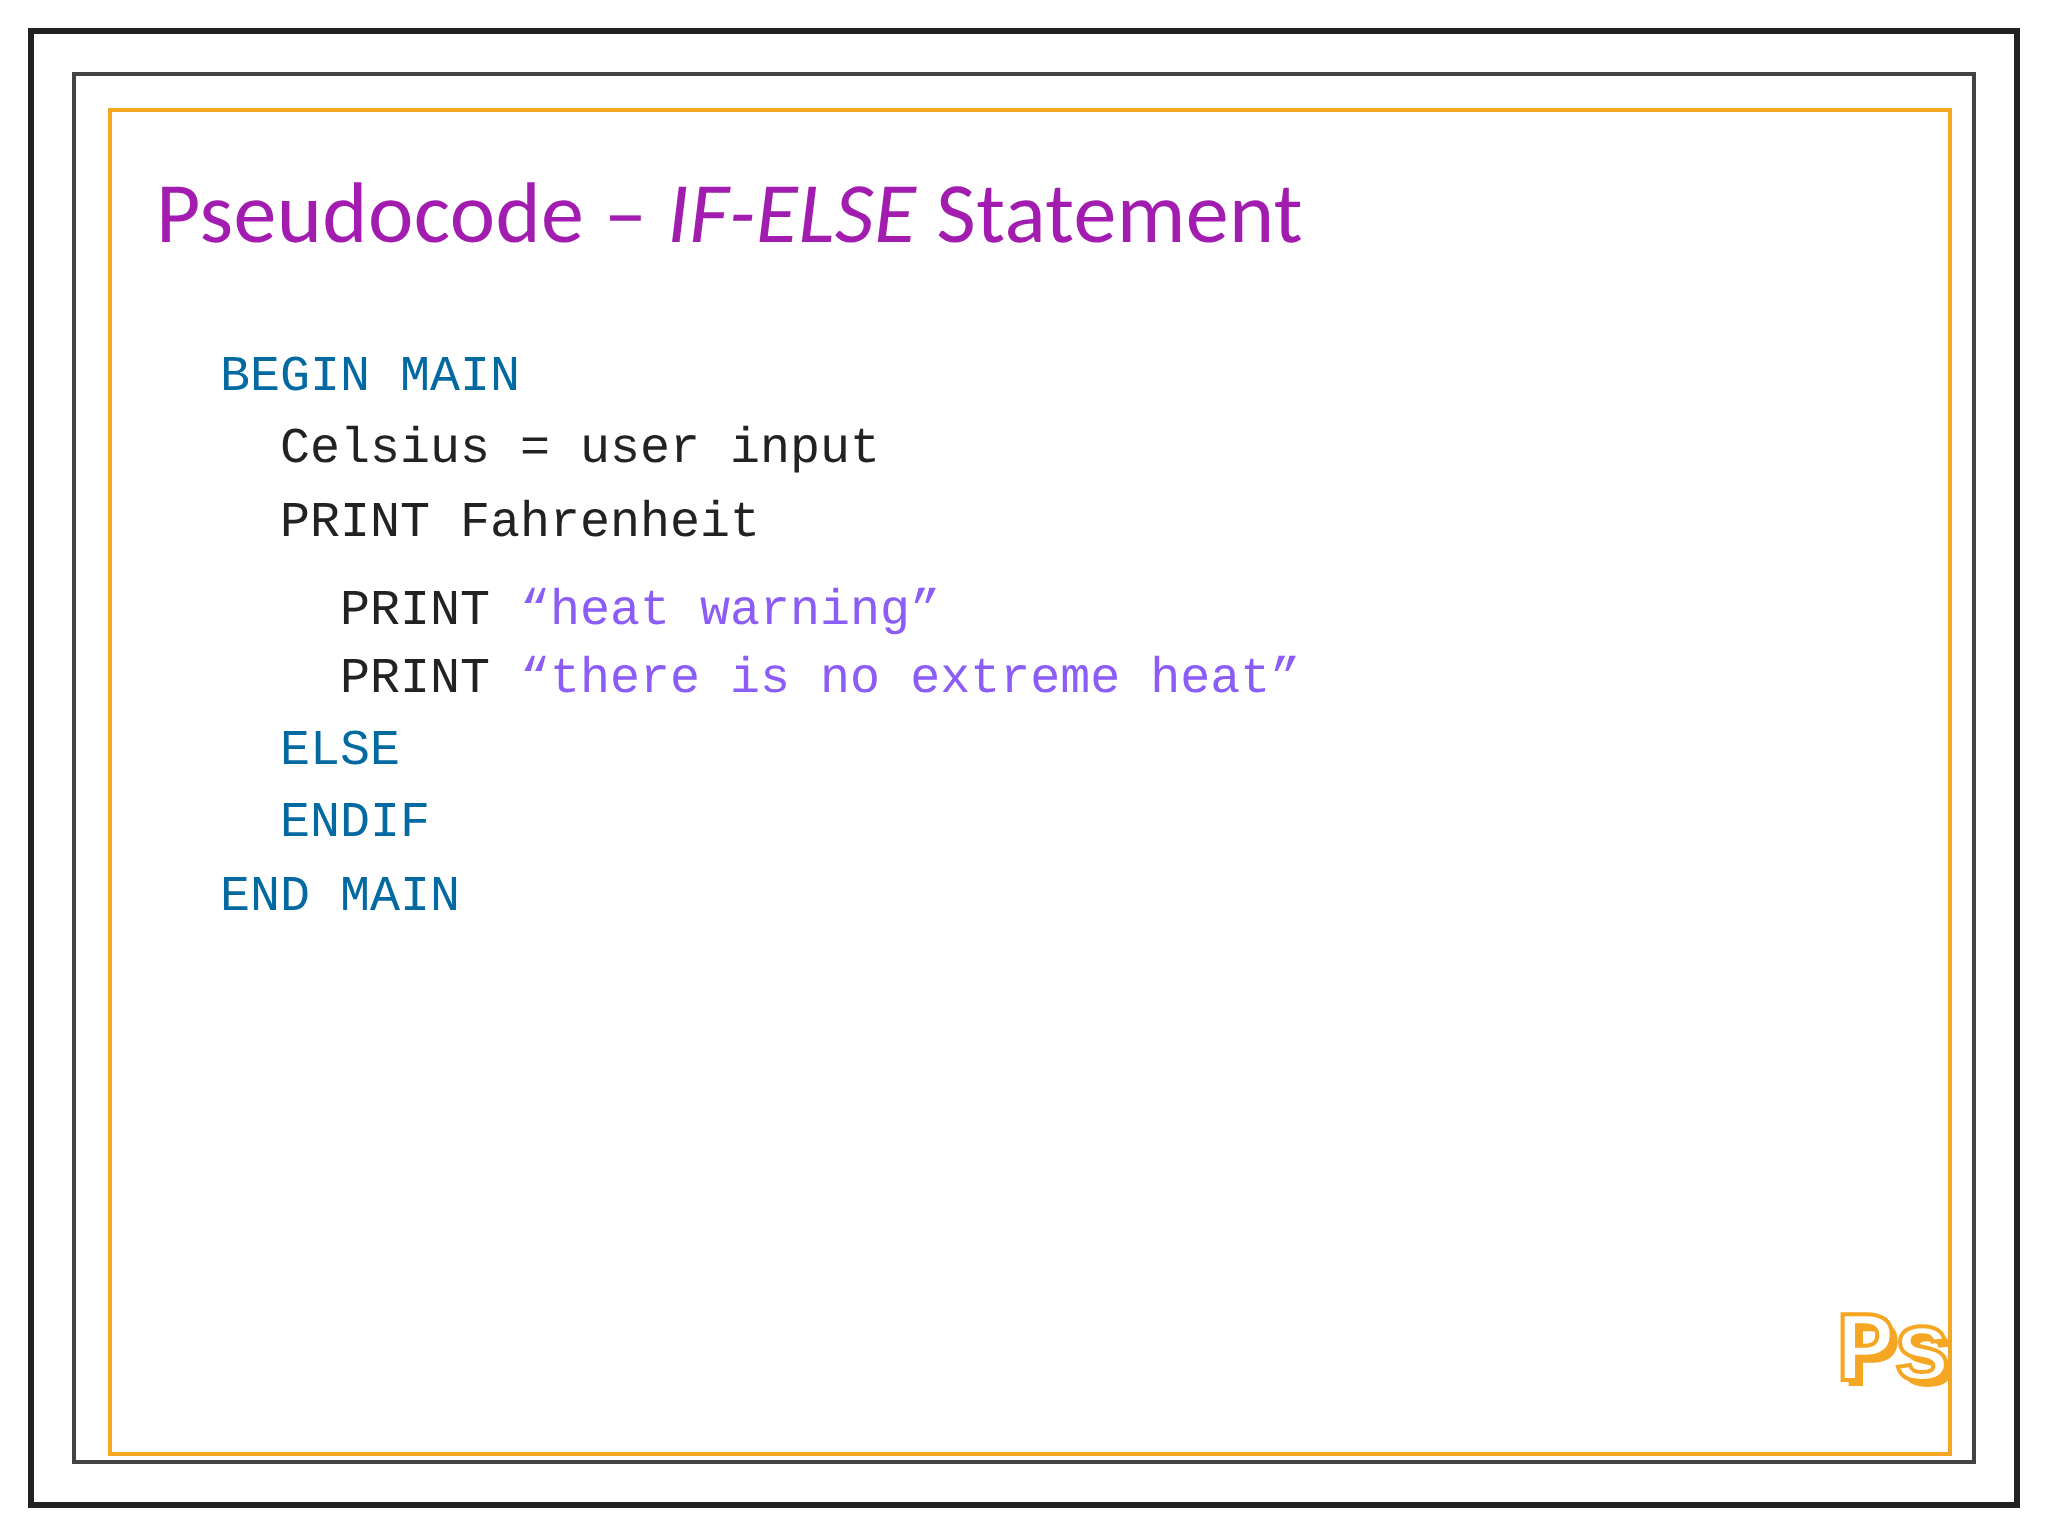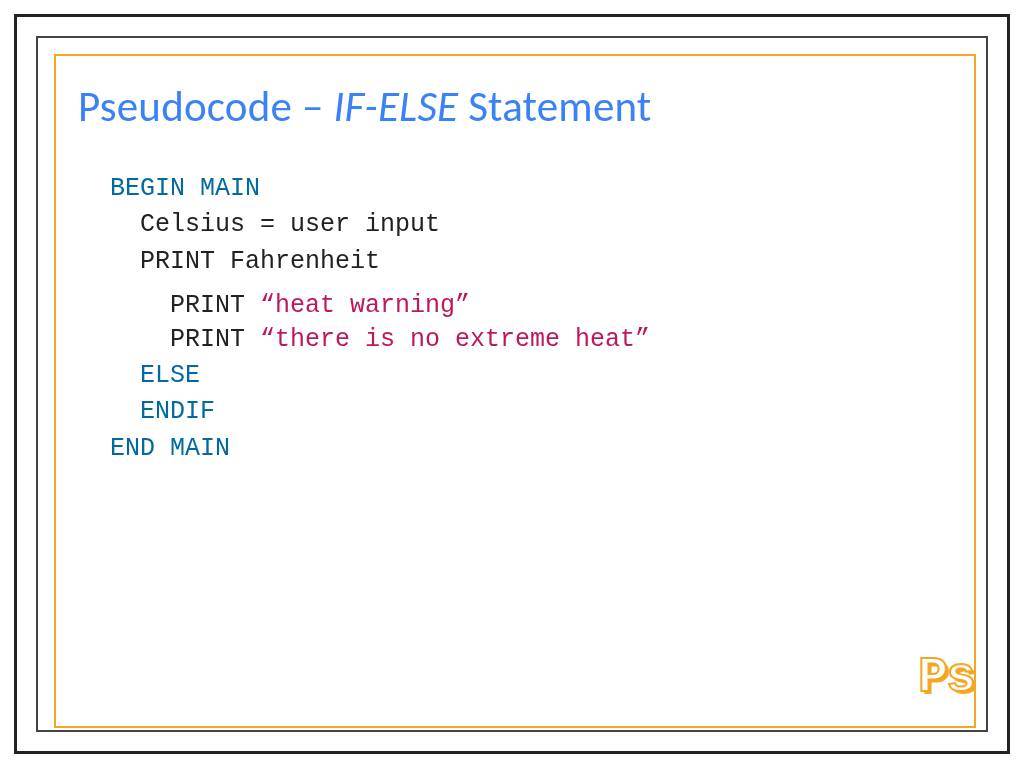--- a/index.html
+++ b/index.html
@@ -42,38 +42,38 @@
   .content {
     position: absolute;
     top: 80px;
     left: 78px;
     right: 60px;
   }
   h1.title {
     margin: 0 0 38px 0;
     font-size: 43px;
     font-weight: 400;
-    color: #3b82f6;
+    color: #a21caf;
     letter-spacing: 0.2px;
   }
   h1.title .italic {
     font-style: italic;
   }
   .code {
     font-family: Consolas, "Courier New", monospace;
     font-size: 25px;
     line-height: 1.45;
     color: #222;
     margin-left: 32px;
   }
   .code .line {
     white-space: pre;
   }
   .kw { color: #0369a1; }
-  .str { color: #be185d; }
+  .str { color: #8b5cf6; }
   .gap { height: 10px; }
   .tighter .line { line-height: 1.28; }
   .ps-logo {
     position: absolute;
     right: 50px;
     bottom: 62px;
     font-family: Liberation Mono, monospace;
     font-size: 50px;
     font-weight: 900;
     letter-spacing: -2px;

